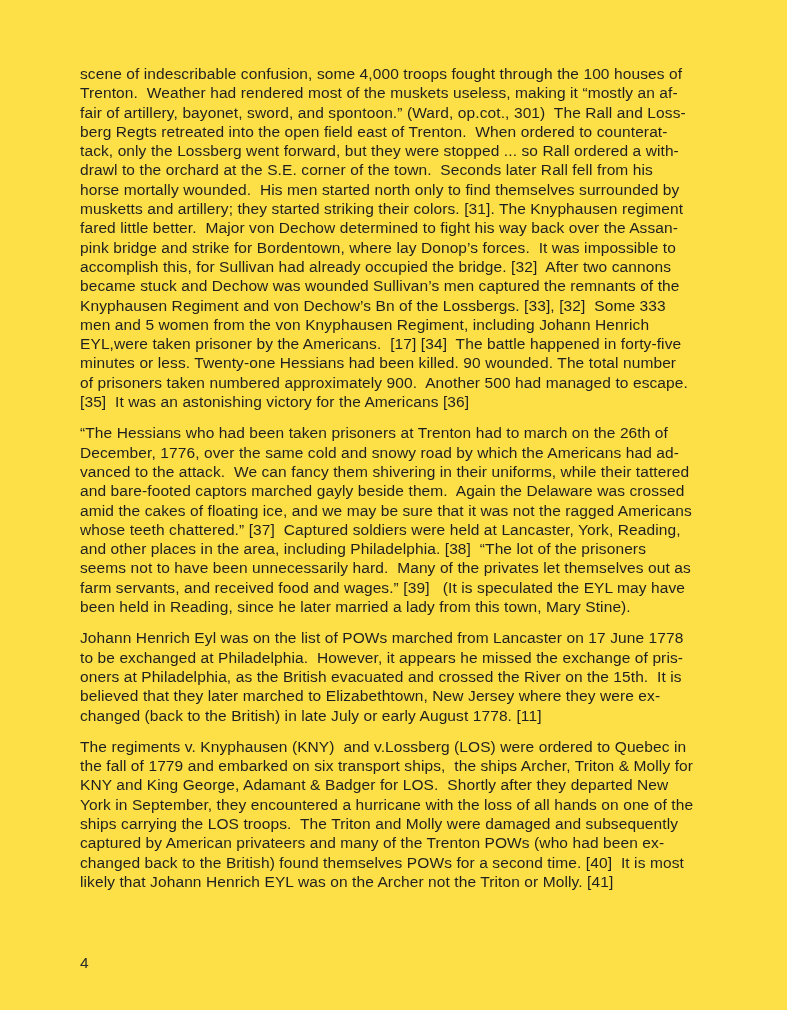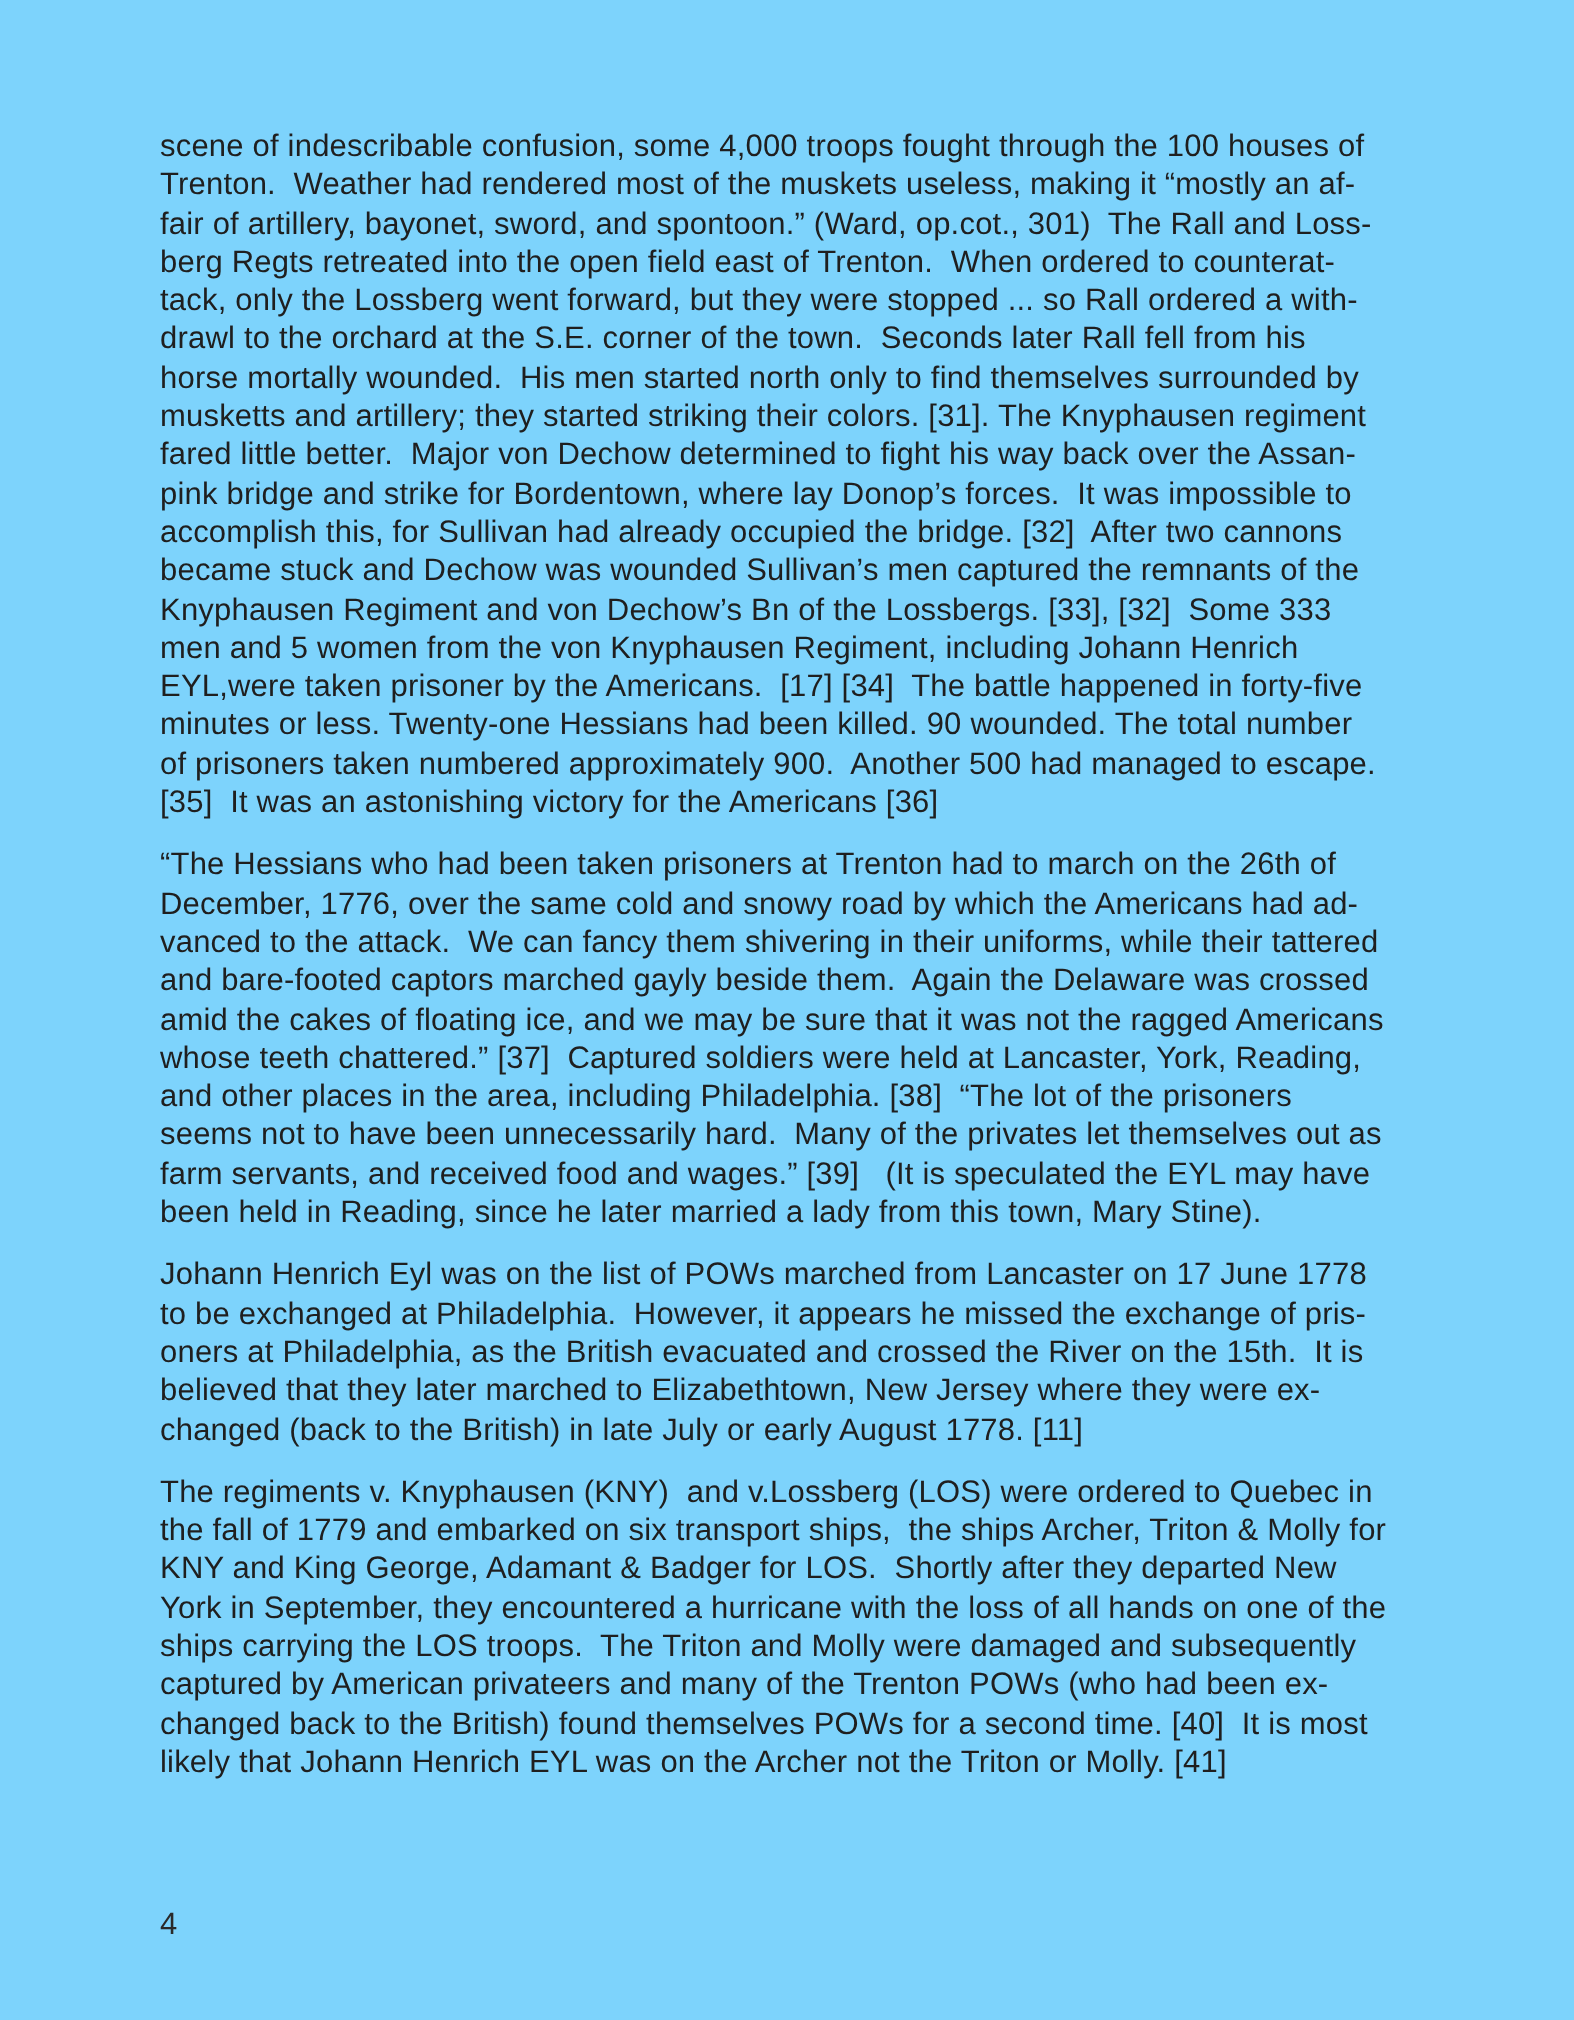--- a/index.html
+++ b/index.html
@@ -4,21 +4,21 @@
 <style>
   html, body {
     margin: 0;
     padding: 0;
     background: #ffffff;
   }
   .page {
     position: relative;
     width: 787px;
     height: 1010px;
-    background: #7dd3fc;
+    background: #fde047;
     overflow: hidden;
     font-family: "Liberation Sans", sans-serif;
   }
   .text-block {
     position: absolute;
     left: 80px;
     top: 64px;
     width: 640px;
     color: #1f1f1f;
     font-size: 15.5px;

